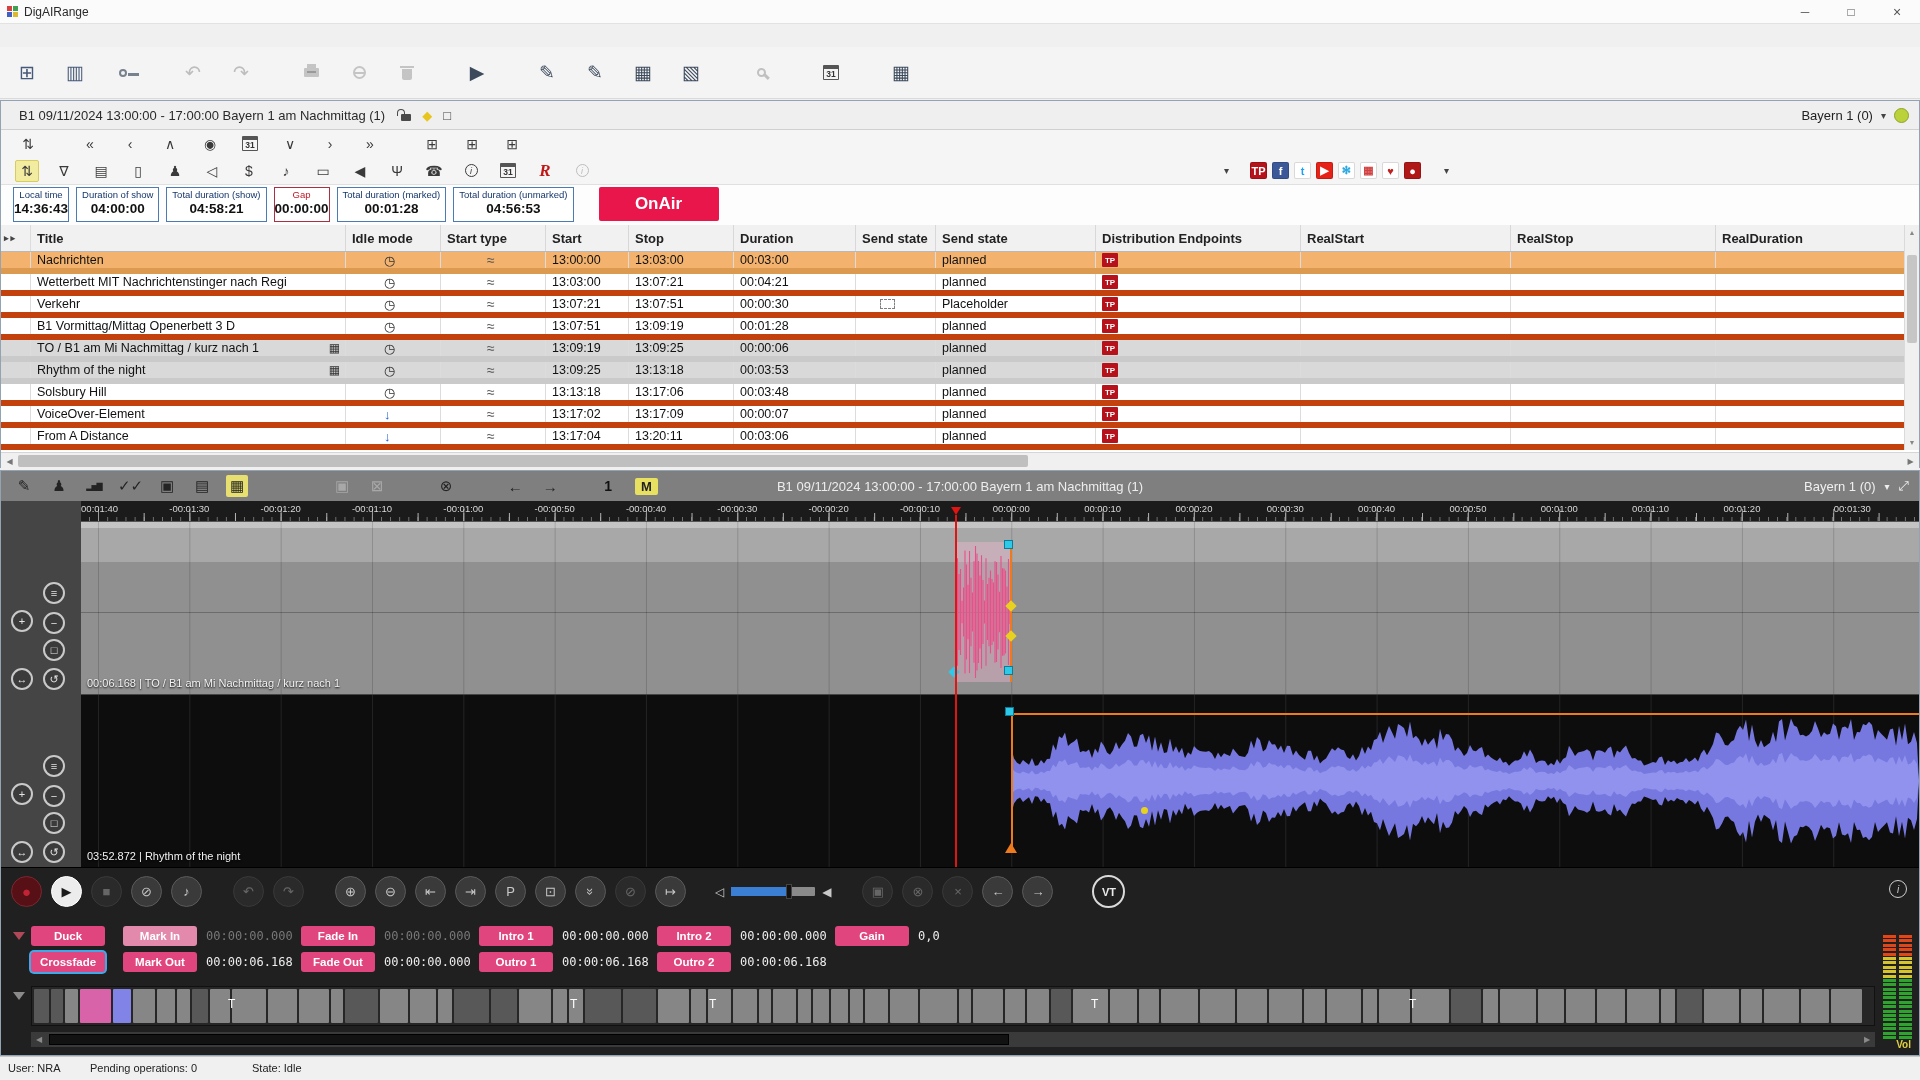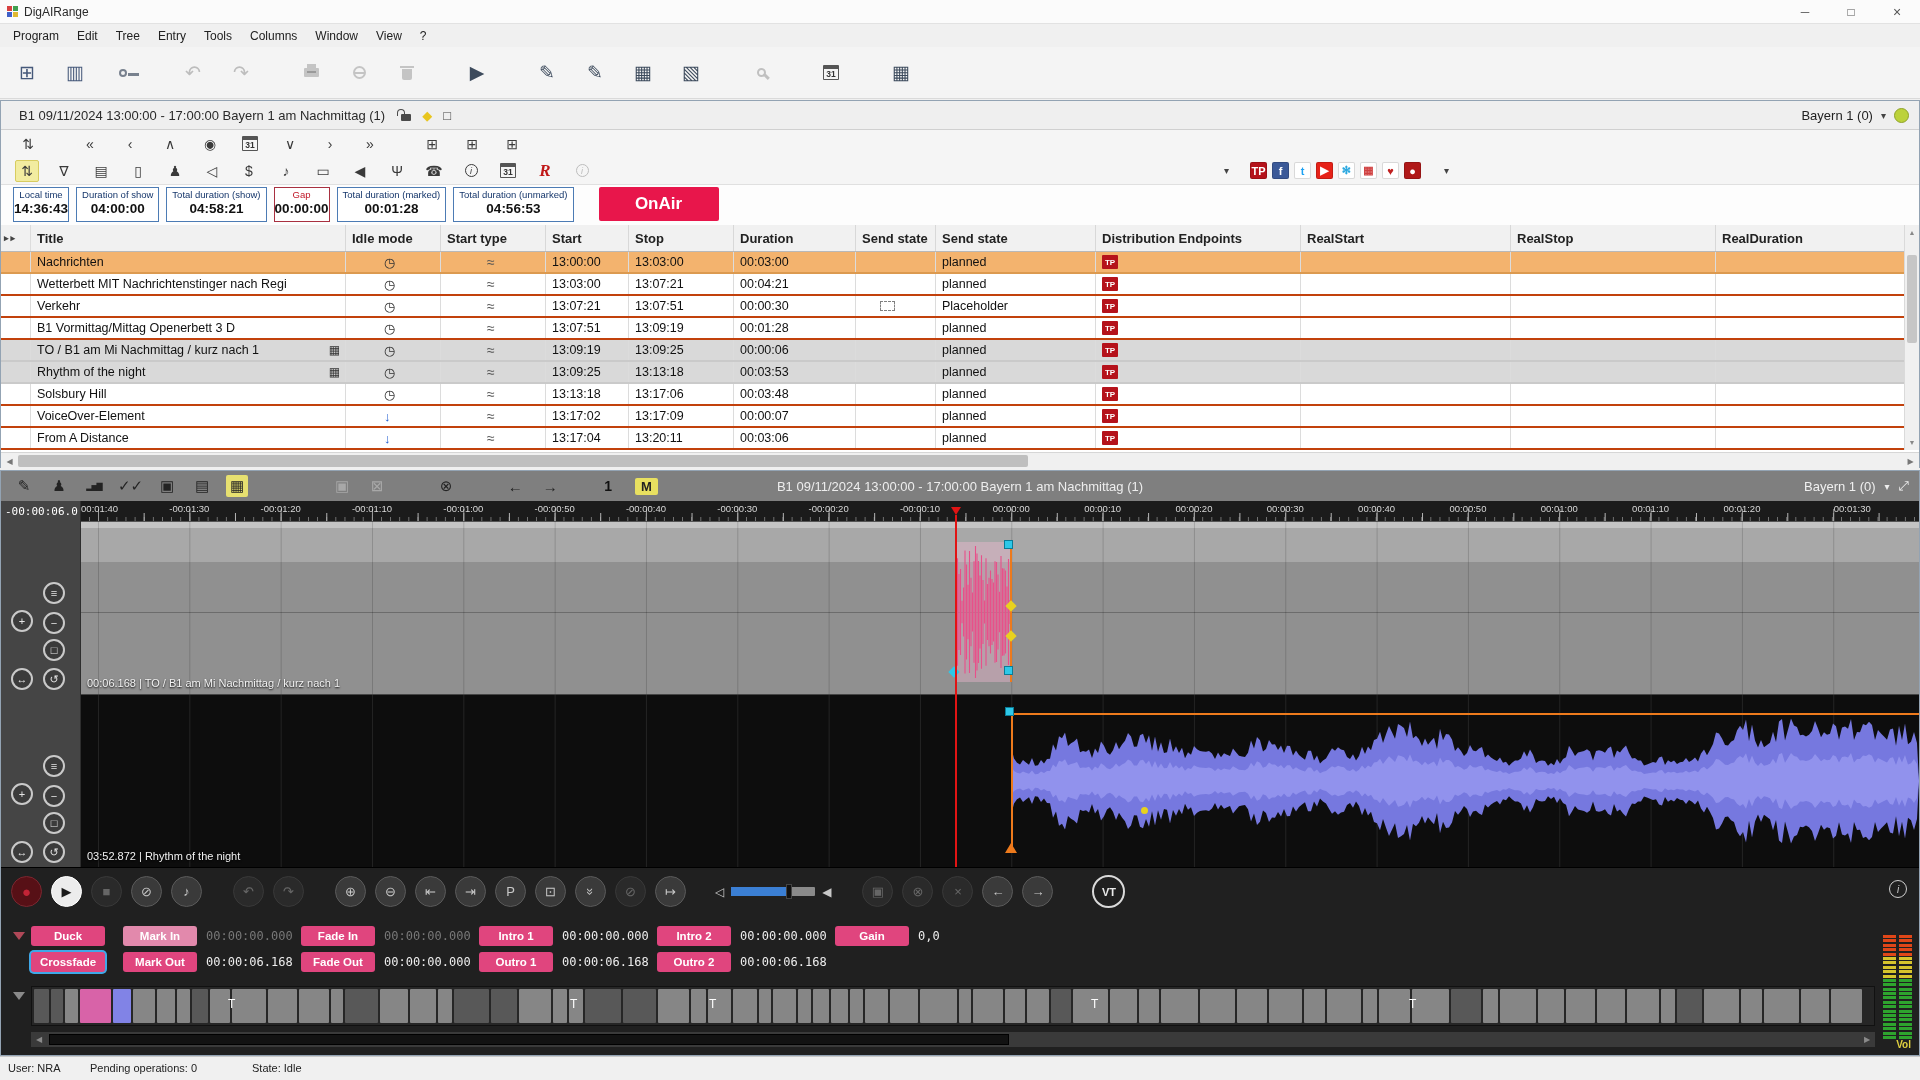--- a/index.html
+++ b/index.html
@@ -102,21 +102,21 @@
   .hcells .hcell:nth-child(3){width:105px}
   .hcells .hcell:nth-child(4){width:83px}
   .hcells .hcell:nth-child(5){width:105px}
   .hcells .hcell:nth-child(6){width:122px}
   .hcells .hcell:nth-child(7){width:80px}
   .hcells .hcell:nth-child(8){width:160px}
   .hcells .hcell:nth-child(9){width:205px}
   .hcells .hcell:nth-child(10){width:210px}
   .hcells .hcell:nth-child(11){width:205px}
   .hcells .hcell:nth-child(12){width:190px}
-  #rows .trow{border-bottom:2px solid #c2410c;font-size:12.5px;color:#111;background:#FFF}
+  #rows .trow{border-bottom:6px solid #c2410c;font-size:12.5px;color:#111;background:#FFF}
   #rows .trow.shade{background:#D9D9D9;border-bottom-color:#CACACA}
   #rows .trow.sel{background:#F3B36E;border-bottom-color:#DC9A50}
   .clockic{color:#333;font-size:13px}
   .followic{color:#1E5BD0;font-weight:bold;font-size:13px}
   .grid-ic{position:absolute;right:5px;color:#333;font-size:12px}
   .phbox{width:15px;height:10px;border:1px dashed #808080}
   .tp-badge{min-width:16px;height:14px;background:#B5121B;color:#FFF;font-size:8px;font-weight:bold;display:inline-flex;align-items:center;justify-content:center;border-radius:1px;padding:0 1px}
   .vscroll{position:absolute;right:0;top:0;width:15px;height:225px;background:#F0F0F0;border-left:1px solid #DADADA}
   .vs-arr{height:15px;display:flex;align-items:center;justify-content:center;font-size:7px;color:#888}
   .vs-thumb{position:absolute;left:2px;right:2px;top:30px;height:88px;background:#C6C6C6;border-radius:2px}
@@ -249,32 +249,20 @@
         <i></i>
       </span>
     <span class="apptitle">DigAIRange</span>
     <span class="wincontrols">
       <span class="winbtn">─</span>
       <span class="winbtn">□</span>
       <span class="winbtn">×</span>
     </span>
   </div>
 
-  <div class="menubar">
-
-  <span class="mi">Program</span>
-      <span class="mi">Edit</span>
-      <span class="mi">Tree</span>
-      <span class="mi">Entry</span>
-      <span class="mi">Tools</span>
-      <span class="mi">Columns</span>
-      <span class="mi">Window</span>
-      <span class="mi">View</span>
-      <span class="mi">?</span>
-    </div>
 
   <div class="toolbar1">
 
   <span class="tbi blu">
         <span class="g">⊞</span>
       </span>
       <span class="tbi blu">
         <span class="g">▥</span>
       </span>
       <span class="tbi ci-key">
@@ -806,23 +794,20 @@
       <span class="ed-mode">M</span>
       <span class="ed-title">B1 09/11/2024 13:00:00 - 17:00:00 Bayern 1 am Nachmittag (1)</span>
       <span class="ed-right">
         <span class="ed-chan">Bayern 1 (0)</span>
         <span class="chev" style="color:#EEE">▾</span>
         <span class="ed-expand">⤢</span>
       </span>
     </div>
 
     <div class="wave">
-      <div class="gutter">
-        <span class="poslabel">-00:00:06.0</span>
-      </div>
 
       <div class="ruler" id="ruler">
 
       <span class="rlab" style="left: 17px;">-00:01:40</span>
           <span class="rlab" style="left: 108.33px;">-00:01:30</span>
           <span class="rlab" style="left: 199.66px;">-00:01:20</span>
           <span class="rlab" style="left: 290.99px;">-00:01:10</span>
           <span class="rlab" style="left: 382.32px;">-00:01:00</span>
           <span class="rlab" style="left: 473.65px;">-00:00:50</span>
           <span class="rlab" style="left: 564.98px;">-00:00:40</span>

